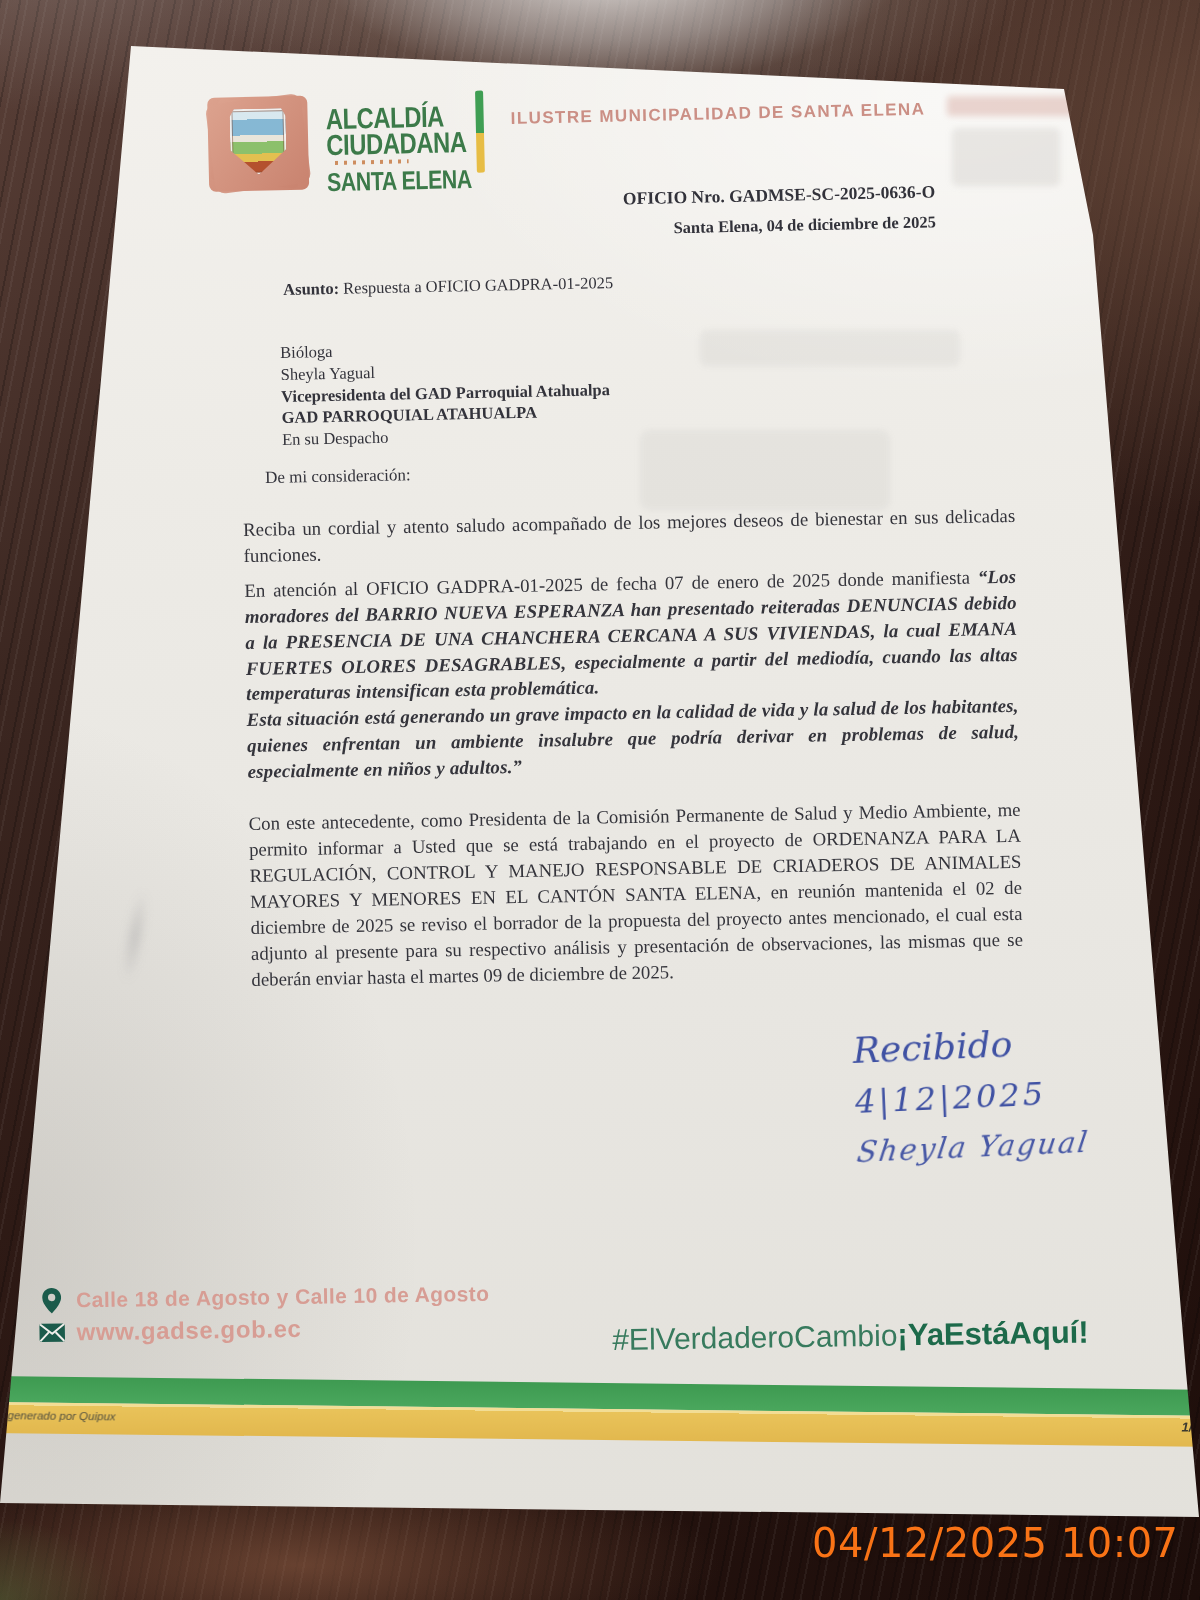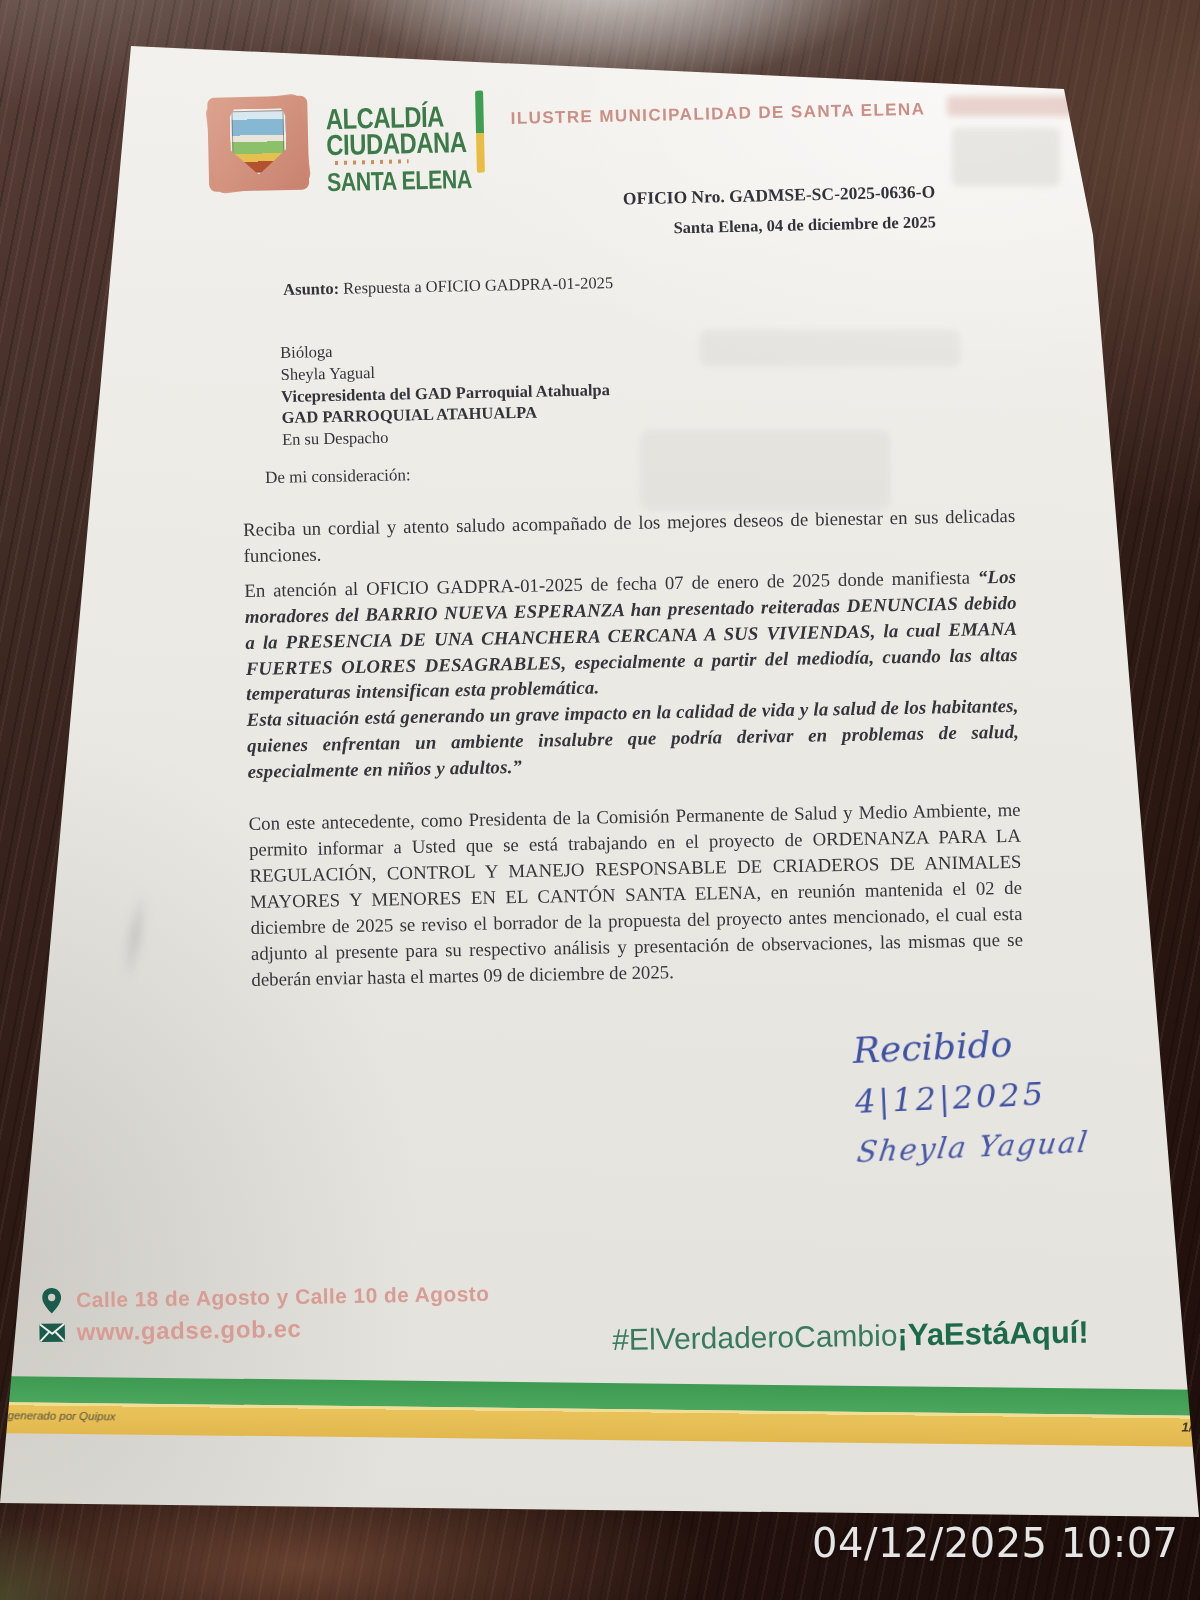--- a/index.html
+++ b/index.html
@@ -82,21 +82,21 @@
   .contact .ic{width:30px;display:flex;justify-content:center;margin-right:10px;}
   .hashtag{left:612px;top:1322px;transform:rotate(-0.9deg);transform-origin:top left;font-family:"Liberation Sans",sans-serif;white-space:nowrap;}
   .hashtag .reg{font-size:30px;color:#377a5d;font-weight:500;}
   .hashtag .strong{font-size:31px;color:#1d6a4a;font-weight:800;}
   .stripes{left:-10px;top:1376px;width:1230px;transform:rotate(0.65deg);transform-origin:top left;}
   .stripe-green{height:26px;background:linear-gradient(#3e9a51,#4aa75d);}
   .stripe-yellow{position:relative;height:31px;background:linear-gradient(#f2dd95 0 3px,#e9c35a 3px,#e2b84e);}
   .quipux{position:absolute;left:-44px;top:7px;font-family:"Liberation Sans",sans-serif;font-style:italic;font-size:11.5px;color:#55523f;white-space:nowrap;}
   .pageno{position:absolute;left:1192px;top:4px;font-family:"Liberation Sans",sans-serif;font-style:italic;font-weight:700;font-size:13px;color:#3c3a30;white-space:nowrap;}
   
-  .timestamp{left:812px;top:1520px;font-family:"DejaVu Sans",sans-serif;font-size:40px;color:#e5e5e5;
+  .timestamp{left:812px;top:1520px;font-family:"DejaVu Sans",sans-serif;font-size:40px;color:#f97316;
     letter-spacing:0.5px;text-shadow:0 0 5px rgba(0,0,0,0.35);white-space:nowrap;}
 </style>
 </head>
 <body>
 
 <div class="paper">
 
   <div class="abs hdr">
     <div class="abs crest">
       <div class="frame"></div>

